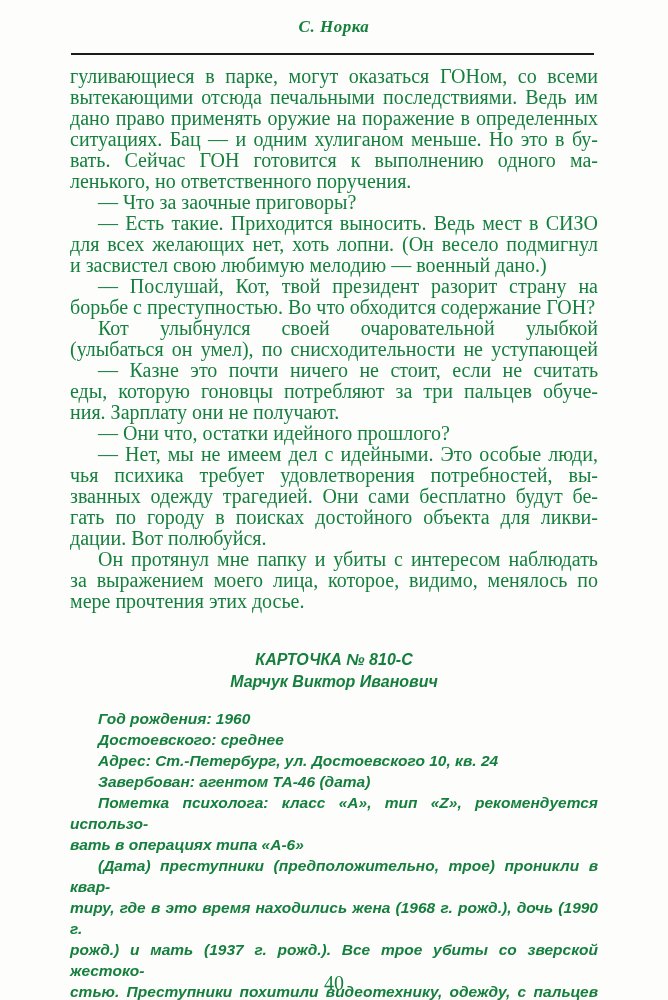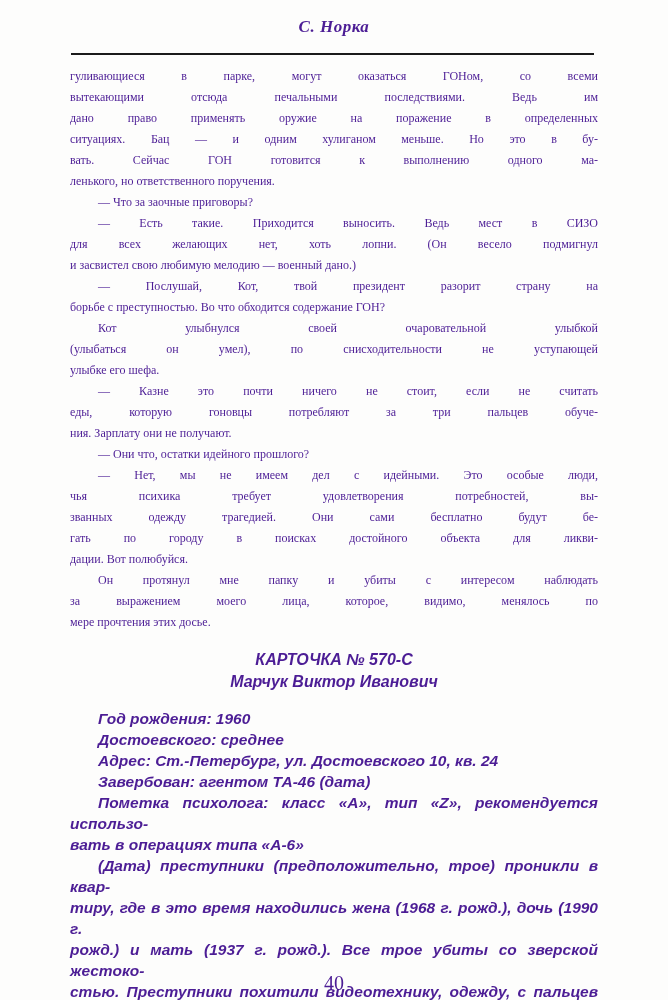--- a/index.html
+++ b/index.html
@@ -1,21 +1,21 @@
 <!DOCTYPE html>
 <html lang="ru"><head>
 <meta charset="utf-8">
 <style>
   html, body { margin: 0; padding: 0; background: #ffffff; }
   .page {
     position: relative;
     width: 668px;
     height: 1000px;
     background: #fdfdfc;
-    color: #4c1d95;
+    color: #15803d;
     overflow: hidden;
   }
   .running-head {
     position: absolute;
     top: 17px;
     left: 70px;
     width: 528px;
     text-align: center;
     font-family: "Liberation Serif", serif;
     font-style: italic;
@@ -30,21 +30,21 @@
     width: 523px;
     height: 2px;
     background: #1b1b1b;
   }
   .body-text {
     position: absolute;
     top: 66px;
     left: 70px;
     width: 528px;
     font-family: "Liberation Serif", serif;
-    font-size: 12px;
+    font-size: 20px;
     line-height: 21px;
     font-weight: 400;
   }
   .body-text .ln, .card-body .ln {
     text-align: left;
     white-space: normal;
   }
   .body-text .ln.j, .card-body .ln.j {
     text-align: justify;
     text-align-last: justify;
@@ -109,21 +109,20 @@
         <div class="ln j">для всех желающих нет, хоть лопни. (Он весело подмигнул</div>
         <div class="ln">и засвистел свою любимую мелодию — военный дано.)</div>
       </div>
       <div>
         <div class="ln j ind">— Послушай, Кот, твой президент разорит страну на</div>
         <div class="ln">борьбе с преступностью. Во что обходится содержание ГОН?</div>
       </div>
       <div>
         <div class="ln j ind">Кот улыбнулся своей очаровательной улыбкой</div>
         <div class="ln j">(улыбаться он умел), по снисходительности не уступающей</div>
-        <div class="ln">улыбке его шефа.</div>
       </div>
       <div>
         <div class="ln j ind">— Казне это почти ничего не стоит, если не считать</div>
         <div class="ln j">еды, которую гоновцы потребляют за три пальцев обуче-</div>
         <div class="ln">ния. Зарплату они не получают.</div>
       </div>
       <div>
         <div class="ln ind">— Они что, остатки идейного прошлого?</div>
       </div>
       <div>
@@ -134,21 +133,21 @@
         <div class="ln">дации. Вот полюбуйся.</div>
       </div>
       <div>
         <div class="ln j ind">Он протянул мне папку и убиты с интересом наблюдать</div>
         <div class="ln j">за выражением моего лица, которое, видимо, менялось по</div>
         <div class="ln">мере прочтения этих досье.</div>
       </div>
     </div>
 
   <div class="card-title">
-    <div>КАРТОЧКА № 570-С</div>
+    <div>КАРТОЧКА № 810-С</div>
     <div>Марчук Виктор Иванович</div>
   </div>
 
   <div class="card-body" id="card-body">
       <div>
         <div class="ln ind">Год рождения: 1960</div>
       </div>
       <div>
         <div class="ln ind">Достоевского: среднее</div>
       </div>

